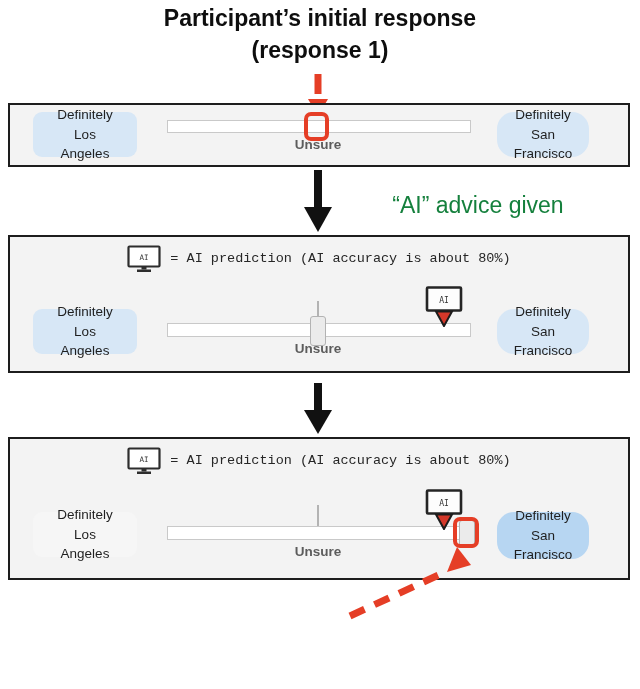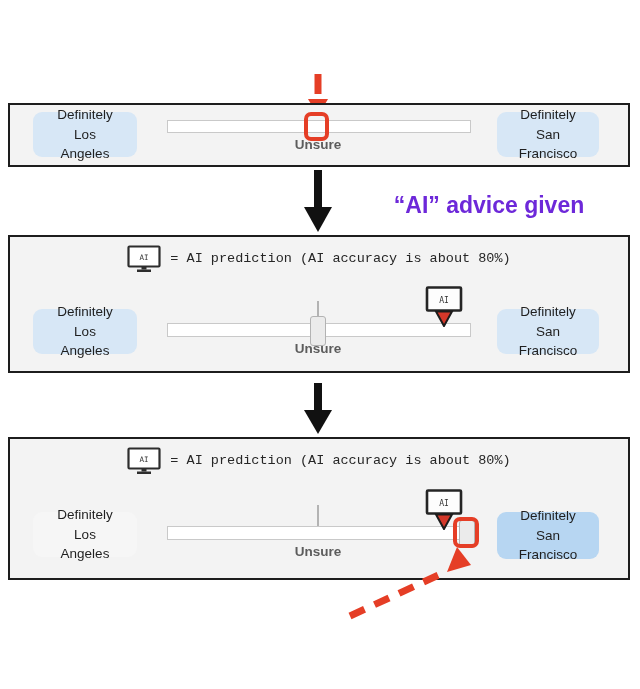--- a/index.html
+++ b/index.html
@@ -7,39 +7,39 @@
     position:relative; width:640px; height:689px; background:#ffffff;
     font-family:"Liberation Sans", sans-serif; overflow:hidden;
   }
   .caption {
     position:absolute; left:0; width:640px; text-align:center;
     font-size:23px; font-weight:bold; color:#0e0e0e; line-height:32px;
   }
   .caption.top { top:2px; }
   .caption.bottom { top:619px; }
   .advice-label {
-    position:absolute; left:355px; top:192px; width:268px; text-align:center;
-    font-size:23px; font-weight:bold; color:#6d28d9;
+    position:absolute; left:344px; top:192px; width:268px; text-align:center;
+    font-size:23px; font-weight:normal; color:#15803d;
   }
   .panel {
     position:absolute; left:8px; width:618px;
     background:#f3f3f3; border:2px solid #1d1d1d;
   }
   .panel.p1 { top:103px; height:60px; }
   .panel.p2 { top:235px; height:134px; }
   .panel.p3 { top:437px; height:139px; }
 
   .choice-btn {
     position:absolute; box-sizing:border-box;
     display:flex; align-items:center; justify-content:center; text-align:center;
     border-radius:9px; font-size:13.5px; line-height:1.45; color:#1f1f1f;
     padding:2px 16px; background:#d7e7f6; cursor:pointer;
   }
   .btn-left  { left:23px;  top:7px;  width:104px; height:45px; }
-  .btn-right { left:487px; top:7px;  width:102px; height:45px; }
+  .btn-right { left:487px; top:7px;  width:92px; height:45px;border-radius:17px; }
   .p2 .btn-left, .p2 .btn-right { top:72px; }
   .p3 .btn-left  { top:73px; background:#f6f6f6; }
   .p3 .btn-right { top:73px; height:47px; background:#b7d6f2; }
 
   .track {
     position:absolute; left:157px; width:302px; height:11px;
     background:#ffffff; border:1px solid #c9c9c9; box-sizing:content-box;
   }
   .p1 .track { top:15px; }
   .p2 .track { top:86px; height:12px; }
@@ -81,20 +81,24 @@
   .p2 .ai-marker { left:414px; top:49px; }
   .p3 .ai-marker { left:414px; top:50px; }
 
   .abs-svg { position:absolute; }
 </style>
 </head>
 <body>
 
 <div class="stage">
 
+  <div class="caption top">
+    <div>Participant’s initial response</div>
+    <div>(response 1)</div>
+  </div>
 
   <svg class="abs-svg" style="left:304px; top:72px;" width="28" height="45" viewBox="0 0 28 45">
     <line x1="14" y1="2" x2="14" y2="25" stroke="#e53e26" stroke-width="7" stroke-dasharray="20 9"></line>
     <polygon points="4,27 24,27 14,44" fill="#e53e26"></polygon>
   </svg>
 
   <section class="panel p1">
     <div class="choice-btn btn-left">Definitely Los Angeles</div>
     <div class="track"></div>
     <div class="red-box"></div>

